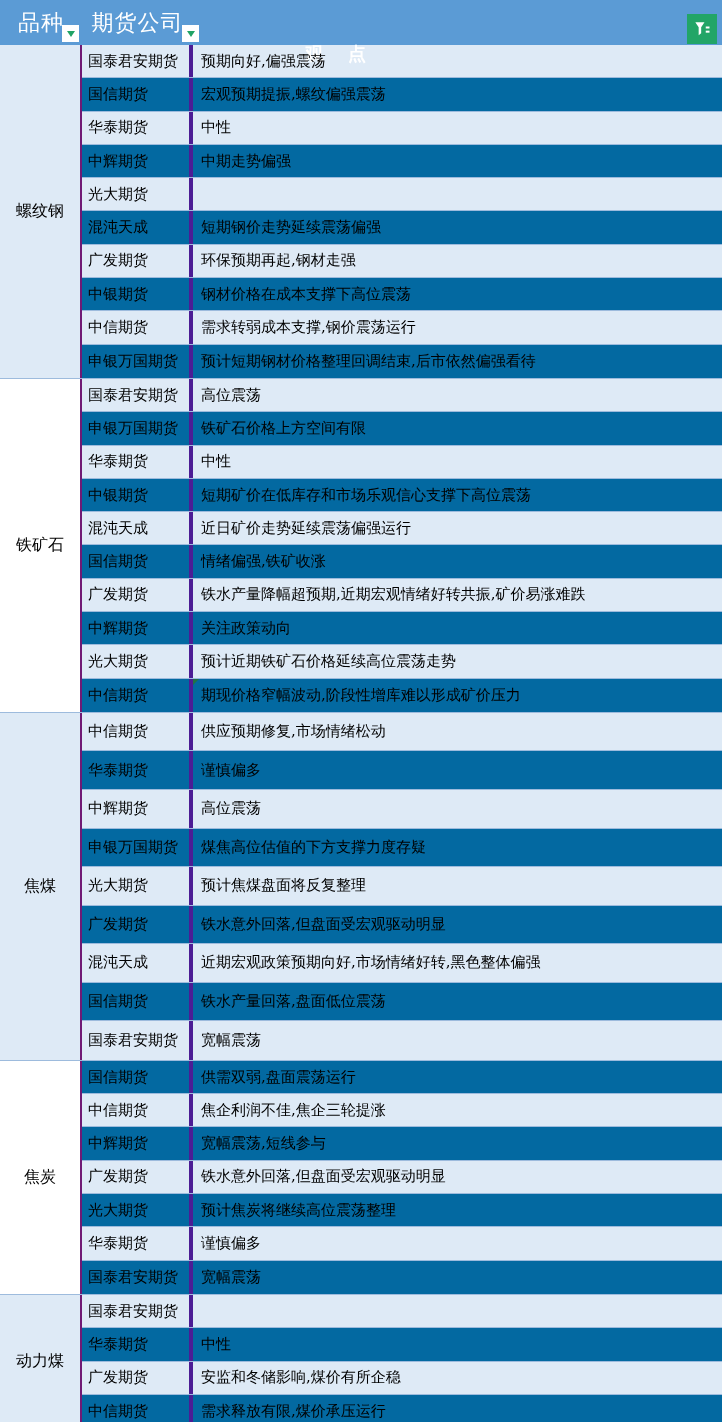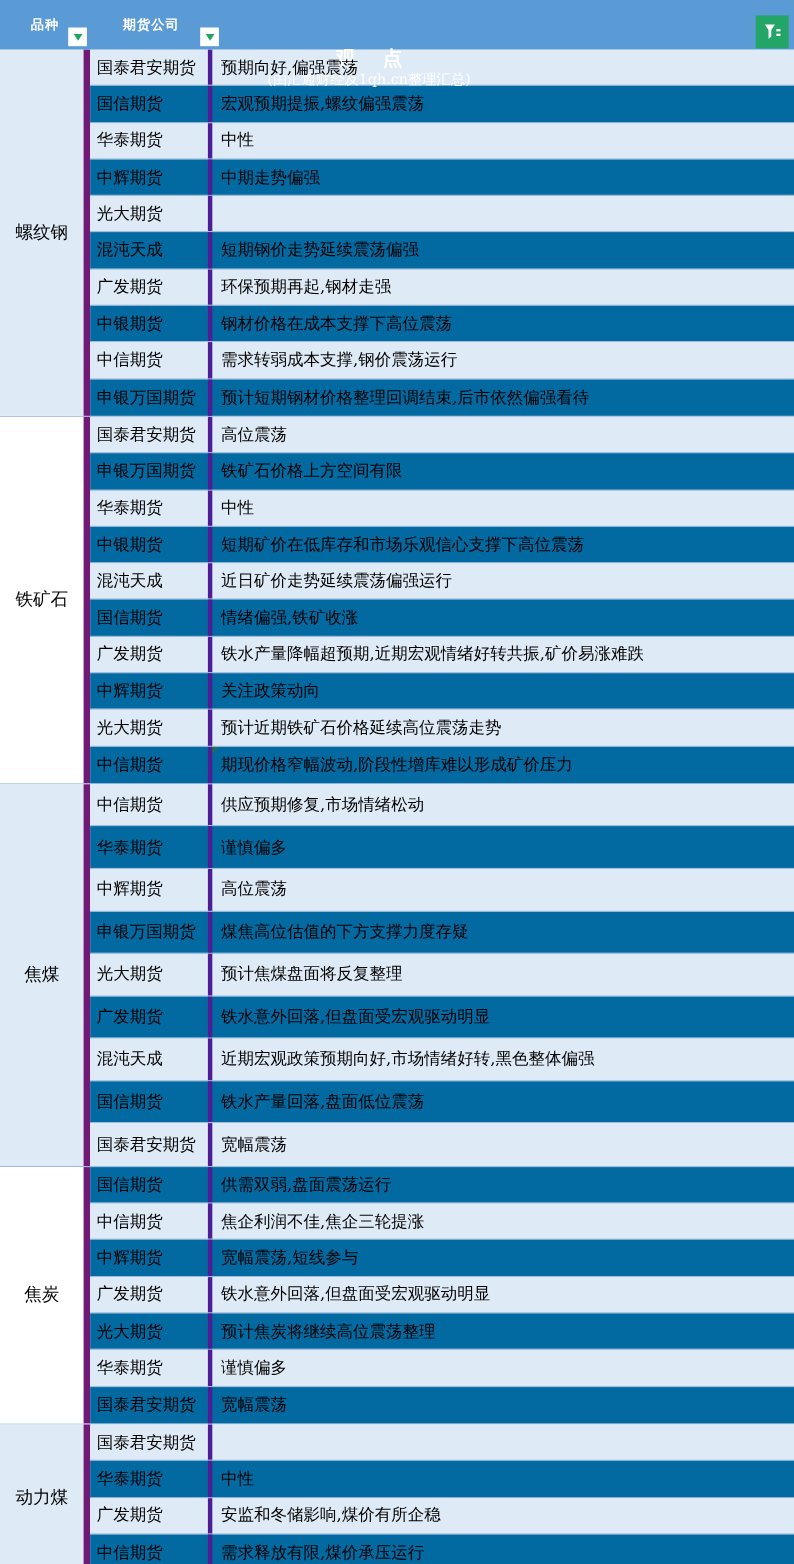--- a/index.html
+++ b/index.html
@@ -6,37 +6,37 @@
   html,body { width:722px; height:1422px; overflow:hidden; background:#fff;
     font-family:"DejaVu Serif","Liberation Serif",serif; }
   #app { position:relative; width:722px; height:1422px; background:#fff; }
 
   
   .header { display:flex; height:45px; background:#5B9BD5; color:#fff; position:relative; }
   .h-cell { position:relative; display:flex; align-items:center; justify-content:center; }
   .h-c1 { width:82px; }
   .h-c2 { width:111px; }
   .h-c3 { flex:1;margin-top:40px; }
-  .h-label { font-weight:bold; font-size:12px; letter-spacing:1px; white-space:pre; }
+  .h-label { font-weight:normal; font-size:22px; letter-spacing:1px; white-space:pre; }
   .dd-btn { position:absolute; bottom:3px; width:17px; height:17px; background:#fff;
     border:none; display:flex; align-items:center; justify-content:center; cursor:pointer; padding:0; }
   .h-c1 .dd-btn { right:3px; }
   .h-c2 .dd-btn { right:-6px; }
   .dd-tri { width:0; height:0; border-left:4px solid transparent; border-right:4px solid transparent;
     border-top:6px solid #21A366; }
   .vp-block { position:absolute; left:0; top:3px; width:285px; text-align:center; }
   .vp-title { font-weight:bold; font-size:18px; white-space:pre; line-height:21px; }
   .vp-sub { font-size:13px; line-height:17px; white-space:nowrap; }
   .filter-badge { position:absolute; right:5px; bottom:1px; width:30px; height:30px;
     background:#22A567; display:flex; align-items:center; justify-content:center; cursor:pointer; }
 
   
   .section { display:flex; border-bottom:1px solid #9DBBDD; }
   .vcell { width:82px; flex-shrink:0; display:flex; align-items:center; justify-content:center;
-    border-right:6px solid #701a75; background:#fff; }
+    border-right:2px solid #701a75; background:#fff; }
   .vcell.shaded { background:#DEEAF6; }
   .vlabel { font-size:16px; color:#000; }
   .rows { flex:1; display:flex; flex-direction:column; }
   .row { display:flex; flex-shrink:0; background:#0369a1; border-bottom:1px solid #9DBBDD; }
   .row:last-child { border-bottom:none; }
   .row.alt { background:#DEEAF6; }
   .ccell { width:111px; flex-shrink:0; display:flex; align-items:center;
     padding-left:6px; border-right:4px solid #4c1d95; }
   .ocell { flex:1; display:flex; align-items:center; padding-left:8px; position:relative; }
   .ccell span, .ocell span { font-size:15px; color:#000; white-space:nowrap; }
@@ -56,21 +56,20 @@
     </div>
     <div class="h-cell h-c2">
       <span class="h-label">期货公司</span>
       <button class="dd-btn">
         <span class="dd-tri"></span>
       </button>
     </div>
     <div class="h-cell h-c3">
       <div class="vp-block">
         <div class="vp-title">观    点</div>
-        <div class="vp-sub">(由汇通财经及1qh.cn整理汇总)</div>
       </div>
       <div class="filter-badge">
         <svg width="20" height="20" viewBox="0 0 24 24">
           <path d="M4 4 L15 4 L11 10 L11 17 L8 19.5 L8 10 Z" fill="#ffffff"></path>
           <rect x="16.5" y="9" width="4.5" height="2.4" fill="#ffffff"></rect>
           <rect x="16.5" y="14" width="4.5" height="2.4" fill="#ffffff"></rect>
         </svg>
       </div>
     </div>
   </div>

